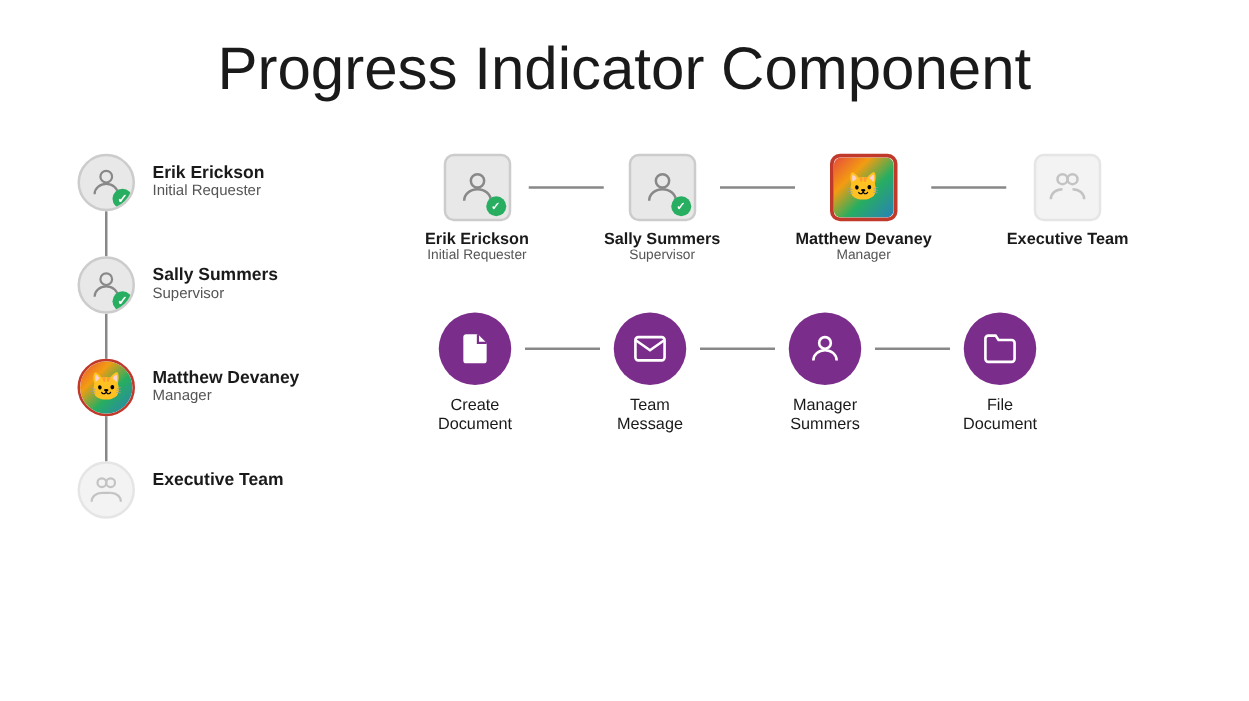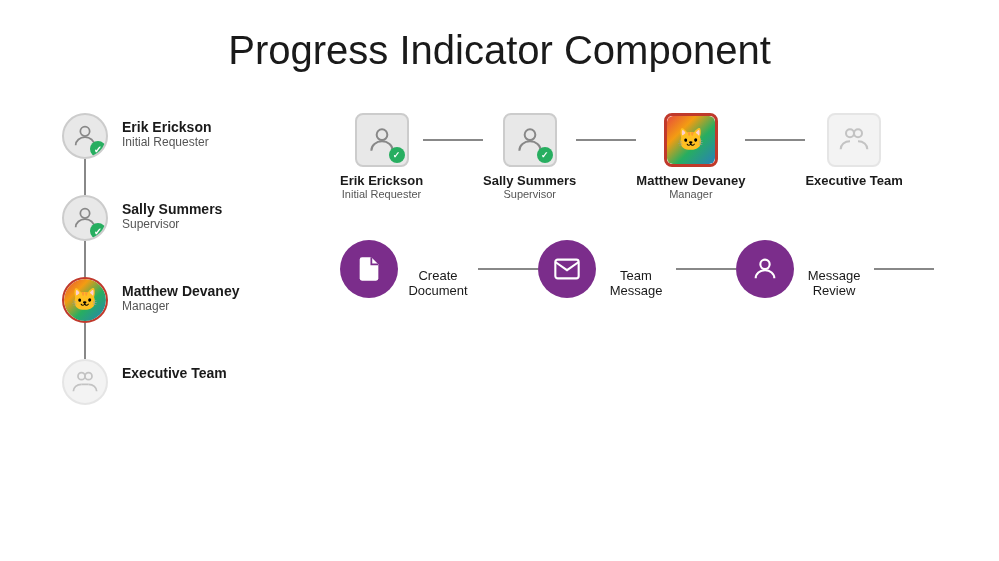--- a/index.html
+++ b/index.html
@@ -7,21 +7,21 @@
       background: #fff;
       font-family: 'Segoe UI', Arial, sans-serif;
       width: 999px;
       height: 561px;
       overflow: hidden;
       position: relative;
     }
 
     .page-title {
       text-align: center;
-      font-size: 40px;
+      font-size: 48px;
       font-weight: 400;
       color: #1a1a1a;
       padding-top: 28px;
       padding-bottom: 20px;
     }
 
     .content-area {
       display: flex;
       flex-direction: row;
       padding: 10px 40px 0 60px;
@@ -193,21 +193,22 @@
     
     .process-steps {
       display: flex;
       flex-direction: row;
       align-items: flex-start;
       margin-top: 10px;
     }
 
     .p-step {
       display: flex;
-      align-items: flex-end;
+      flex-direction: column;
+      align-items: center;
     }
 
     .p-circle {
       width: 58px;
       height: 58px;
       border-radius: 50%;
       background: #7b2d8b;
       display: flex;
       align-items: center;
       justify-content: center;
@@ -417,22 +418,30 @@
 
       <div class="p-connector"></div>
 
       <div class="p-step">
         <div class="p-circle">
           <svg width="28" height="28" viewBox="0 0 24 24" fill="none" stroke="white" stroke-width="1.8">
             <circle cx="12" cy="8" r="4"></circle>
             <path d="M4 20c0-4 3.6-7 8-7s8 3 8 7"></path>
           </svg>
         </div>
-        <div class="p-label">Message Review</div>
+        <div class="p-label">Manager Summers</div>
       </div>
 
       <div class="p-connector"></div>
 
+      <div class="p-step">
+        <div class="p-circle">
+          <svg width="28" height="28" viewBox="0 0 24 24" fill="none" stroke="white" stroke-width="1.8">
+            <path d="M22 19a2 2 0 01-2 2H4a2 2 0 01-2-2V5a2 2 0 012-2h5l2 3h9a2 2 0 012 2z"></path>
+          </svg>
+        </div>
+        <div class="p-label">File Document</div>
+      </div>
 
     </div>
 
   </div>
 </div>
 
 </body></html>

